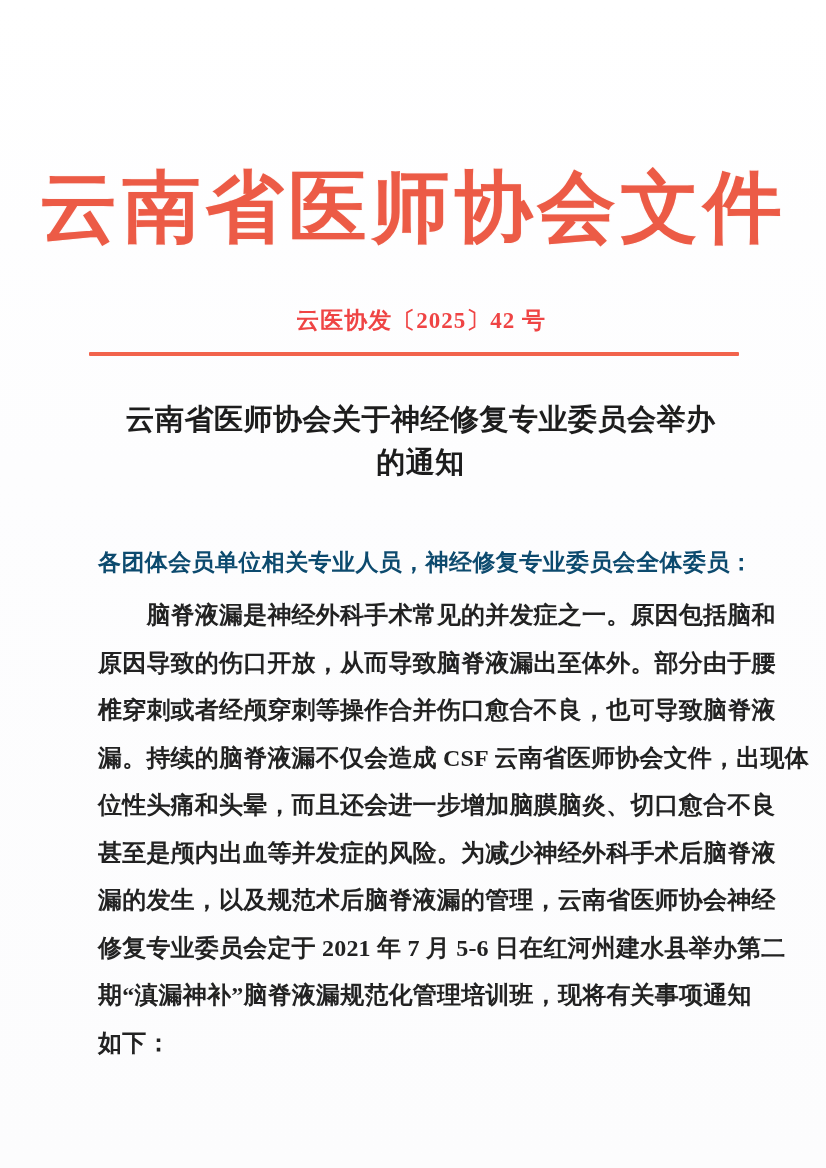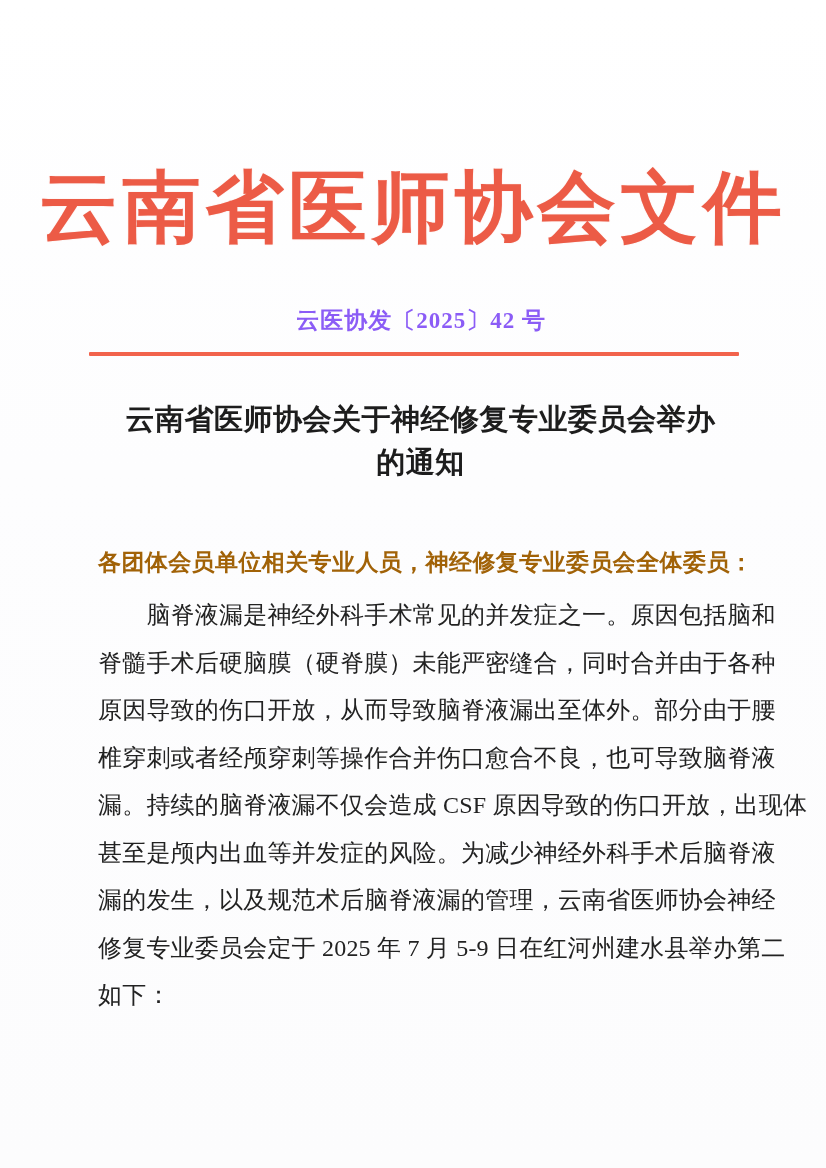--- a/index.html
+++ b/index.html
@@ -59,21 +59,21 @@
     text-shadow: 0 0 1px rgba(236, 91, 70, 0.35);
   }
 
   
   .doc-number {
     position: absolute;
     left: 16px;
     right: 0;
     top: 305px;
     text-align: center;
-    color: #8b5cf6;
+    color: #ef4444;
     font-family: "Liberation Serif", "DejaVu Serif", serif;
     font-weight: 700;
     font-size: 23px;
     letter-spacing: 1px;
   }
 
   
   .red-rule {
     position: absolute;
     left: 89px;
@@ -98,42 +98,42 @@
     line-height: 43px;
     letter-spacing: 0.5px;
   }
   .doc-title .tline { display: block; }
 
   
   .salutation {
     position: absolute;
     left: 98px;
     top: 546px;
-    color: #a16207;
+    color: #0c4a6e;
     font-family: "Liberation Serif", "DejaVu Serif", serif;
     font-weight: 700;
     font-size: 23px;
     line-height: 34px;
     letter-spacing: 0.4px;
     white-space: nowrap;
     text-align: center;
   }
 
   .body-block {
     position: absolute;
     left: 98px;
     top: 592px;
     width: 644px;
   }
 
   .body-line {
     display: block;
     color: #222222;
     font-family: "Liberation Serif", "DejaVu Serif", serif;
-    font-weight: 400;
+    font-weight: 700;
     font-size: 24px;
     line-height: 47.5px;
     letter-spacing: 0.2px;
     white-space: nowrap;
   }
 
   .section-heading {
     position: absolute;
     left: 146px;
     top: 1022px;
@@ -162,25 +162,26 @@
 
     <div class="doc-title">
       <span class="tline">云南省医师协会关于神经修复专业委员会举办</span>
       <span class="tline">的通知</span>
     </div>
 
     <div class="salutation">各团体会员单位相关专业人员，神经修复专业委员会全体委员：</div>
 
     <div class="body-block">
       <span class="body-line">　　脑脊液漏是神经外科手术常见的并发症之一。原因包括脑和</span>
-      <span class="body-line">脊髓手术后硬脑膜（硬脊膜）未能严密缝合，同时合并由于各种</span>
       <span class="body-line">原因导致的伤口开放，从而导致脑脊液漏出至体外。部分由于腰</span>
       <span class="body-line">椎穿刺或者经颅穿刺等操作合并伤口愈合不良，也可导致脑脊液</span>
-      <span class="body-line">漏。持续的脑脊液漏不仅会造成 CSF 原因导致的伤口开放，出现体</span>
+      <span class="body-line">漏。持续的脑脊液漏不仅会造成 CSF 云南省医师协会文件，出现体</span>
+      <span class="body-line">位性头痛和头晕，而且还会进一步增加脑膜脑炎、切口愈合不良</span>
       <span class="body-line">甚至是颅内出血等并发症的风险。为减少神经外科手术后脑脊液</span>
       <span class="body-line">漏的发生，以及规范术后脑脊液漏的管理，云南省医师协会神经</span>
-      <span class="body-line">修复专业委员会定于 2025 年 7 月 5-9 日在红河州建水县举办第二</span>
+      <span class="body-line">修复专业委员会定于 2021 年 7 月 5-6 日在红河州建水县举办第二</span>
+      <span class="body-line">期“滇漏神补”脑脊液漏规范化管理培训班，现将有关事项通知</span>
       <span class="body-line">如下：</span>
     </div>
 
 
   </div>
 </div>
 
 </body></html>

